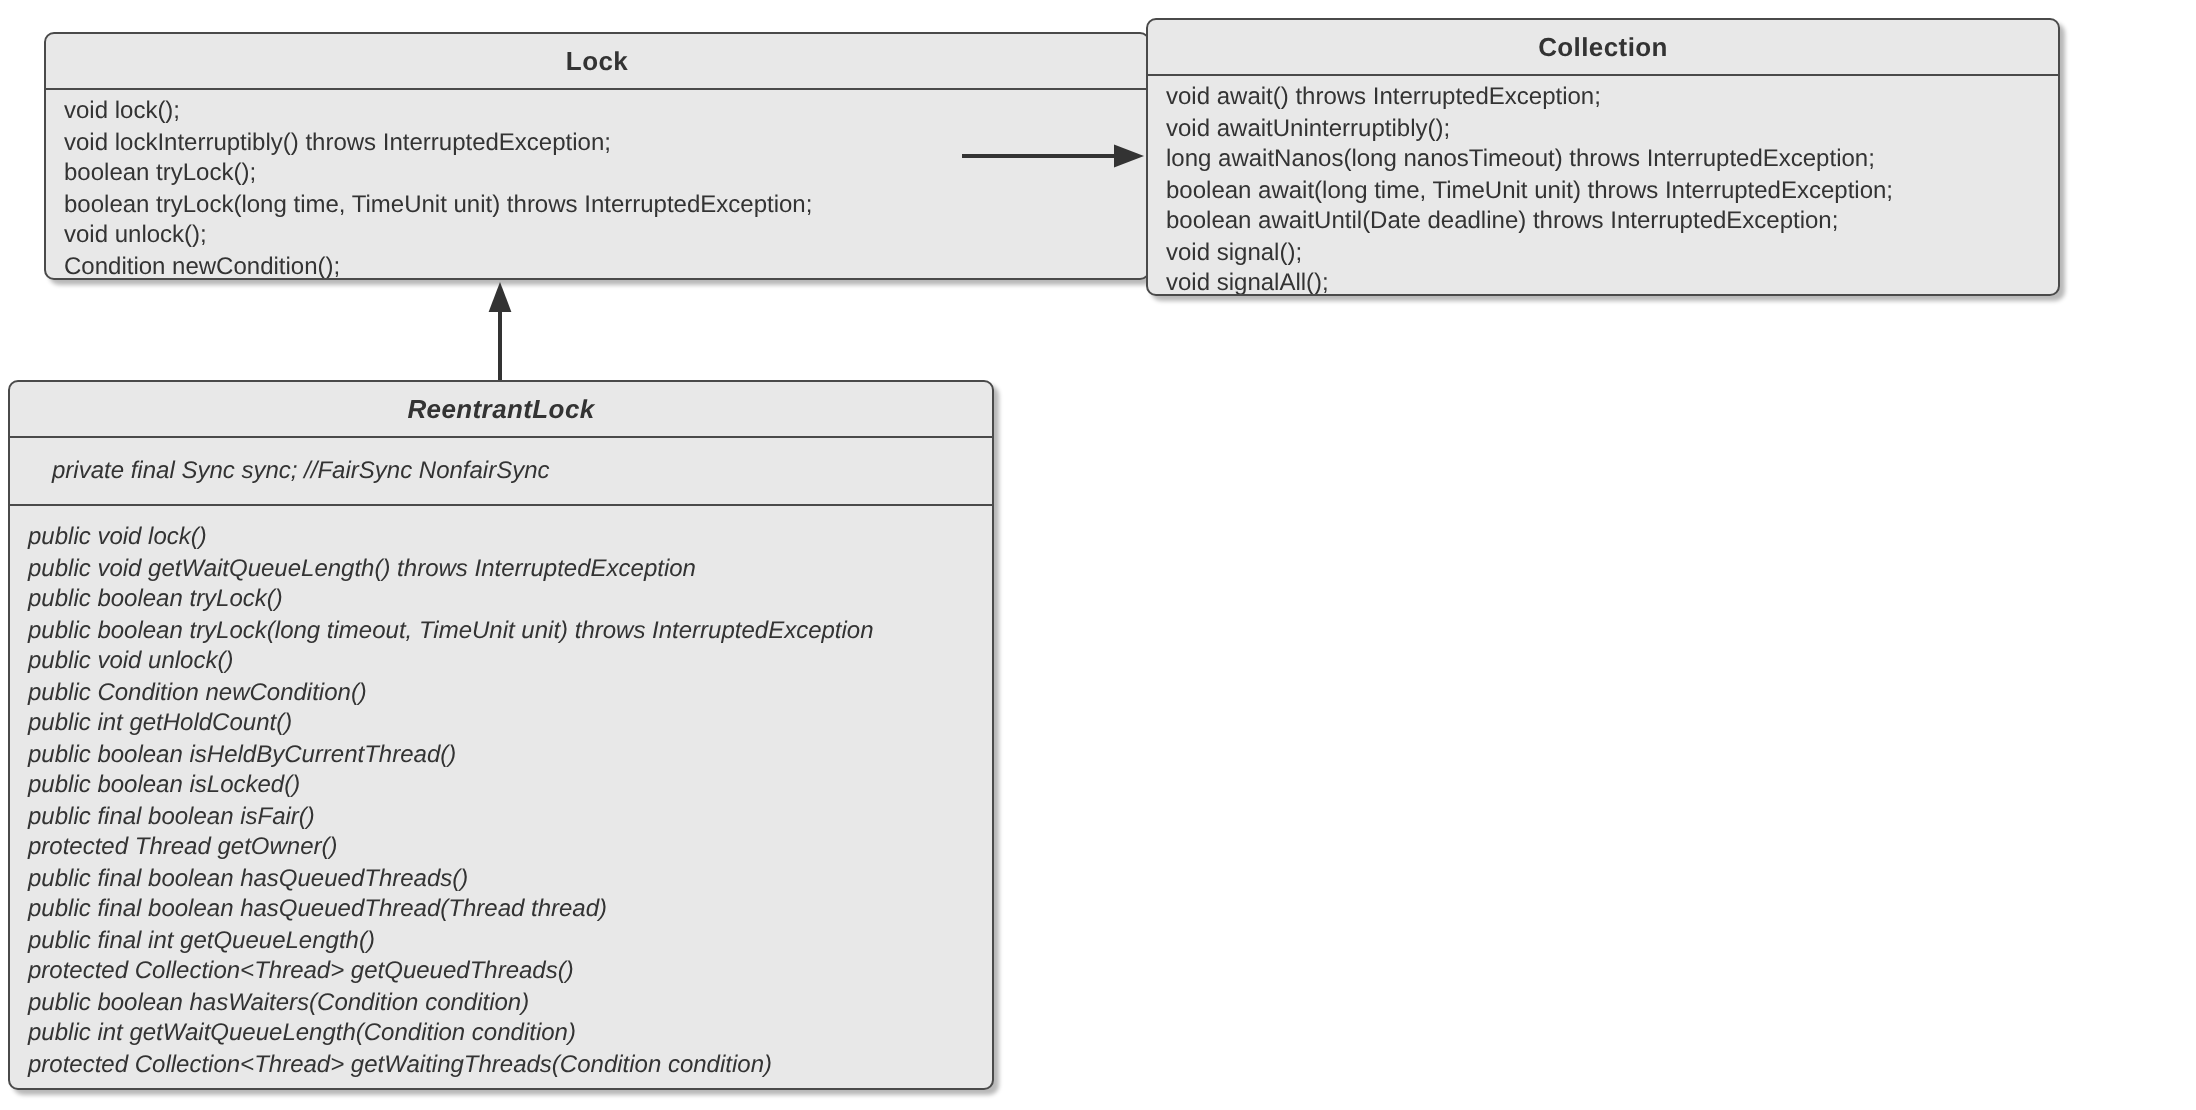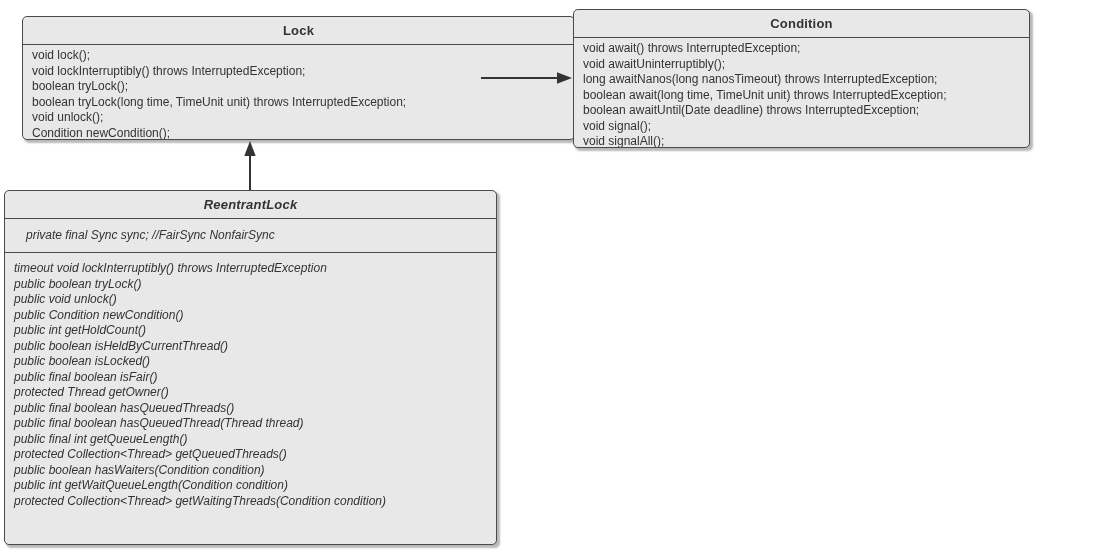--- a/index.html
+++ b/index.html
@@ -77,40 +77,42 @@
         <div class="member-line">void lock();</div>
         <div class="member-line">void lockInterruptibly() throws InterruptedException;</div>
         <div class="member-line">boolean tryLock();</div>
         <div class="member-line">boolean tryLock(long time, TimeUnit unit) throws InterruptedException;</div>
         <div class="member-line">void unlock();</div>
         <div class="member-line">Condition newCondition();</div>
       </div>
   </div>
 
   <div class="uml-class" id="condition-box" style="left:573px; top:9px; width:457px; height:139px;">
-    <div class="uml-title">Condition</div>
+    <div class="uml-title">Collection</div>
     <div class="uml-methods">
         <div class="member-line">void await() throws InterruptedException;</div>
         <div class="member-line">void awaitUninterruptibly();</div>
         <div class="member-line">long awaitNanos(long nanosTimeout) throws InterruptedException;</div>
         <div class="member-line">boolean await(long time, TimeUnit unit) throws InterruptedException;</div>
         <div class="member-line">boolean awaitUntil(Date deadline) throws InterruptedException;</div>
         <div class="member-line">void signal();</div>
         <div class="member-line">void signalAll();</div>
       </div>
   </div>
 
   <div class="uml-class" id="reentrantlock-box" style="left:4px; top:190px; width:493px; height:355px;font-style:italic;">
     <div class="uml-title">ReentrantLock</div>
     <div class="uml-fields">
       <div class="member-line">private final Sync sync; //FairSync NonfairSync</div>
     </div>
     <div class="uml-methods">
-        <div class="member-line">timeout void lockInterruptibly() throws InterruptedException</div>
+        <div class="member-line">public void lock()</div>
+        <div class="member-line">public void getWaitQueueLength() throws InterruptedException</div>
         <div class="member-line">public boolean tryLock()</div>
+        <div class="member-line">public boolean tryLock(long timeout, TimeUnit unit) throws InterruptedException</div>
         <div class="member-line">public void unlock()</div>
         <div class="member-line">public Condition newCondition()</div>
         <div class="member-line">public int getHoldCount()</div>
         <div class="member-line">public boolean isHeldByCurrentThread()</div>
         <div class="member-line">public boolean isLocked()</div>
         <div class="member-line">public final boolean isFair()</div>
         <div class="member-line">protected Thread getOwner()</div>
         <div class="member-line">public final boolean hasQueuedThreads()</div>
         <div class="member-line">public final boolean hasQueuedThread(Thread thread)</div>
         <div class="member-line">public final int getQueueLength()</div>

